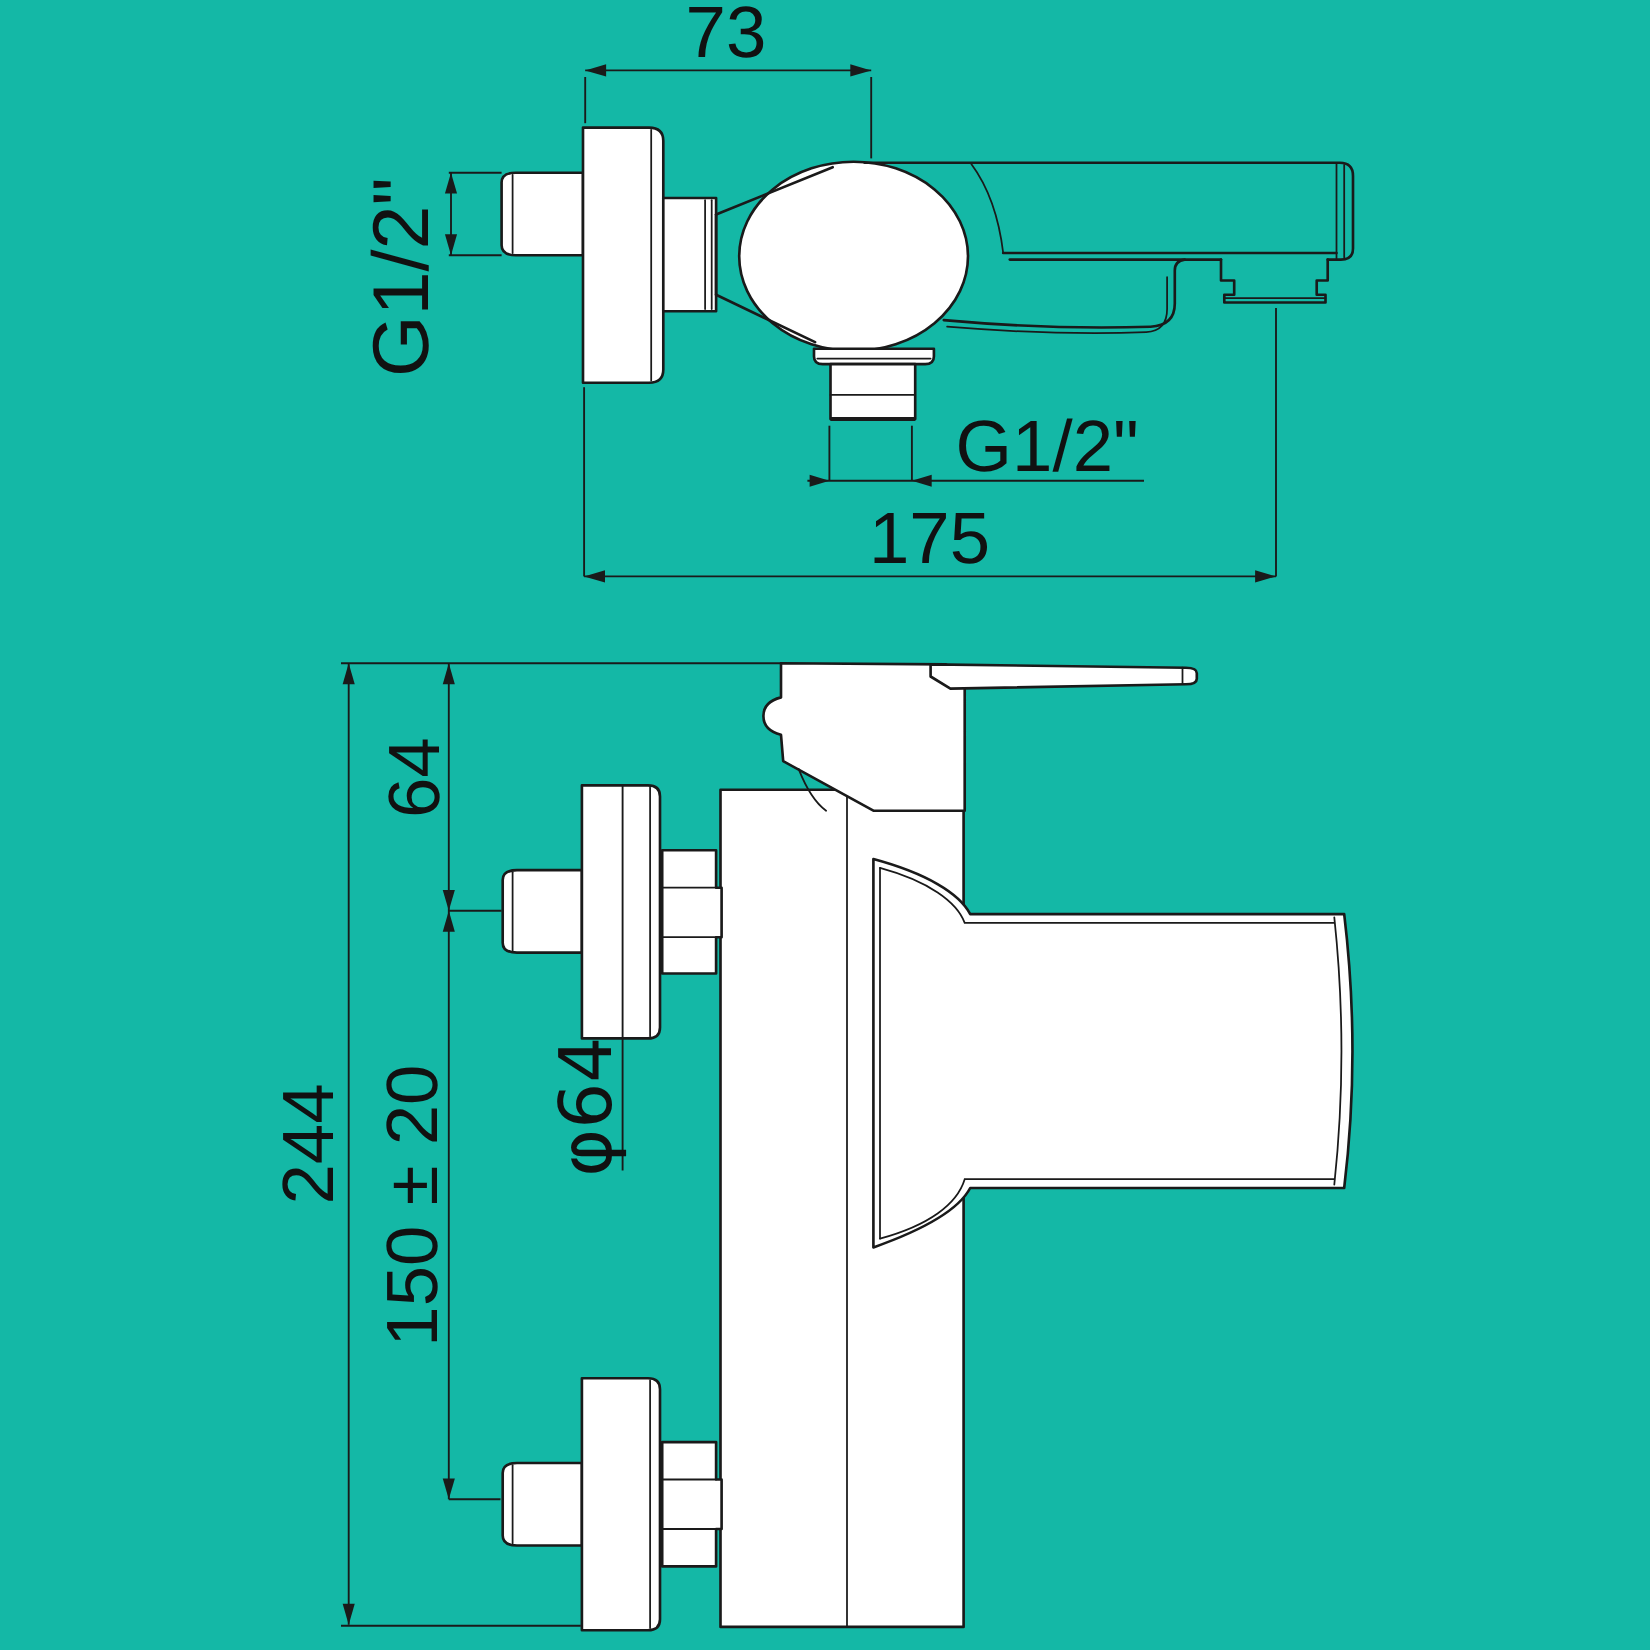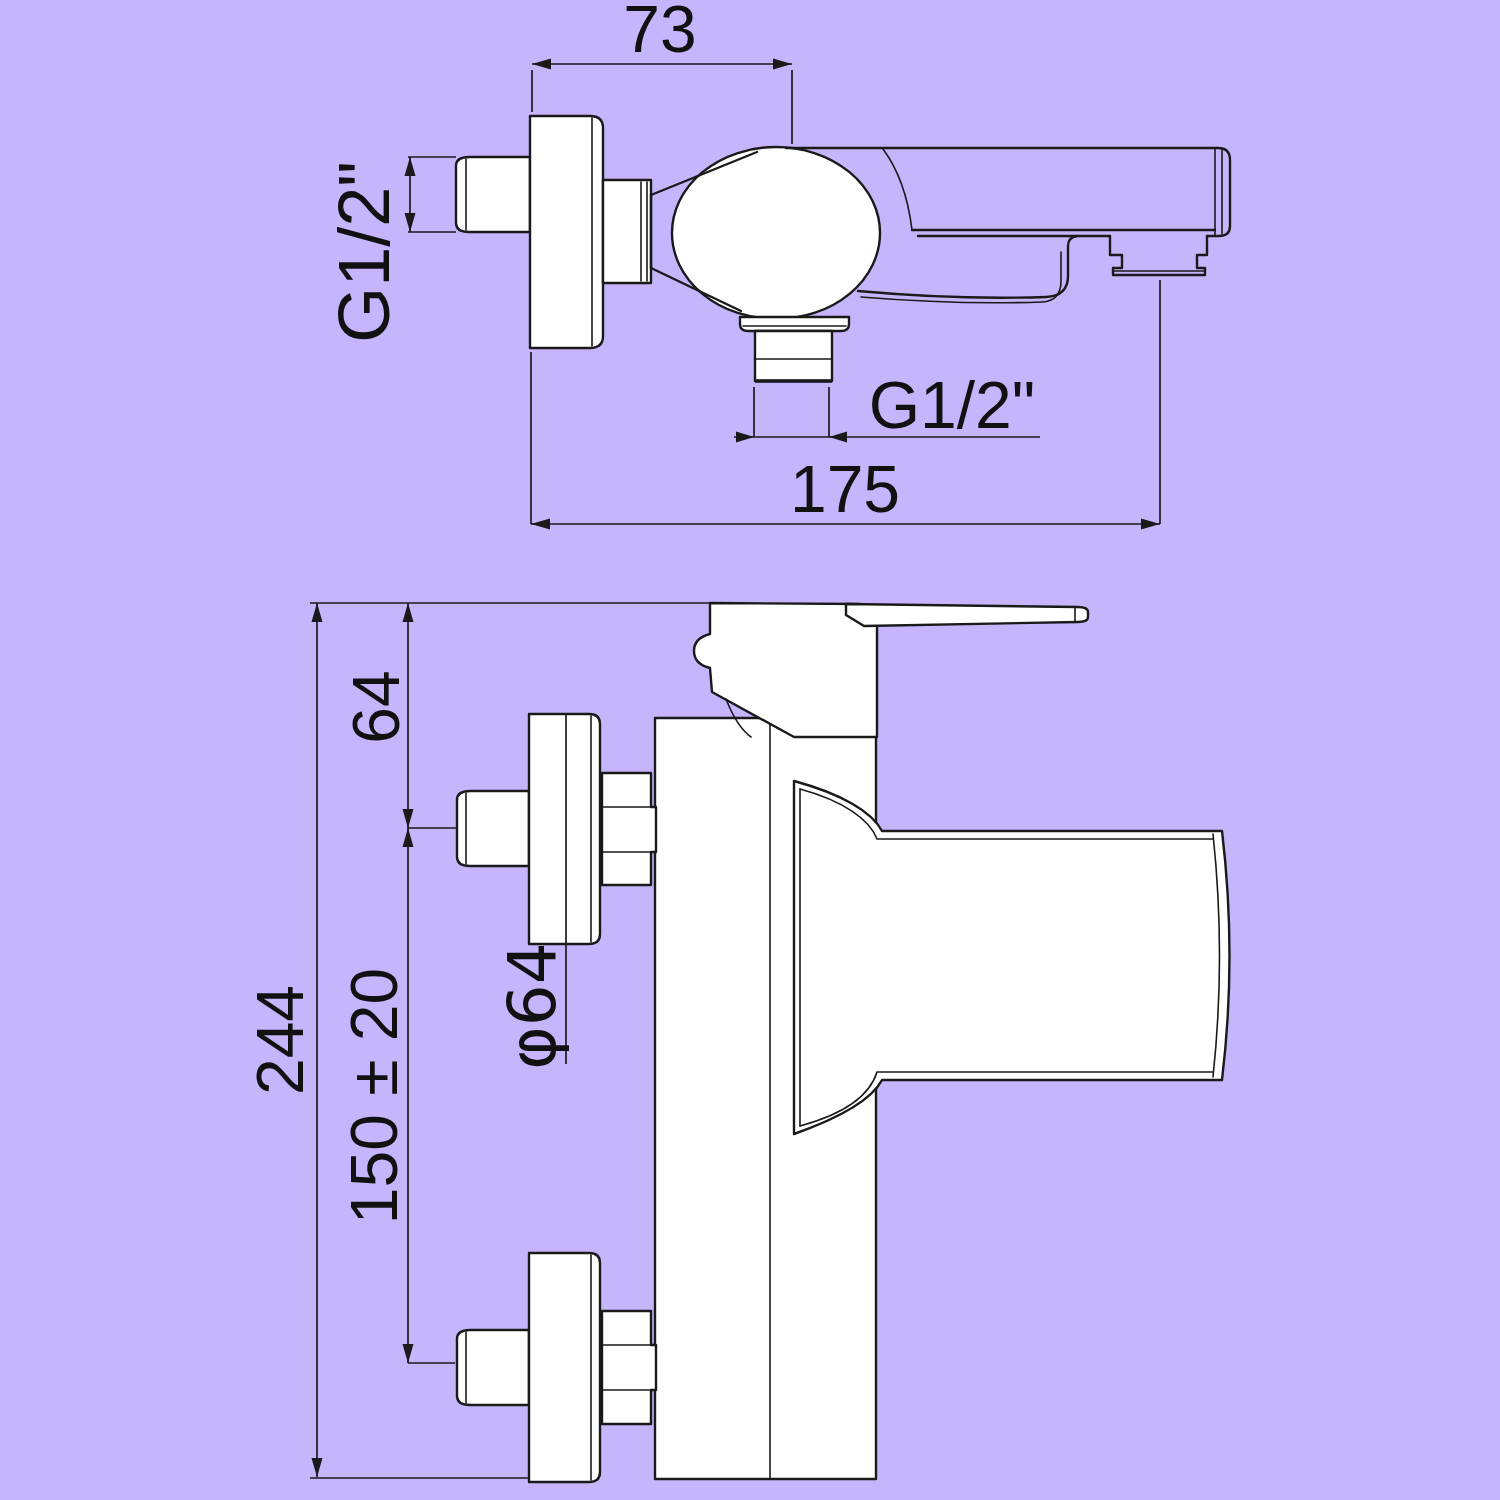--- a/index.html
+++ b/index.html
@@ -7,21 +7,21 @@
     padding: 0;
     background: #ffffff;
     width: 1500px;
     height: 1500px;
     overflow: hidden;
     font-family: "Liberation Sans", sans-serif;
   }
   .drawing-wrap {
     width: 1500px;
     height: 1500px;
-    background: #c4b5fd;
+    background: #14b8a6;
   }
   svg { display: block; }
   .obj {
     fill: none;
     stroke: #1a1a1a;
     stroke-width: 2.4;
     stroke-linecap: round;
     stroke-linejoin: round;
   }
   .objf {

